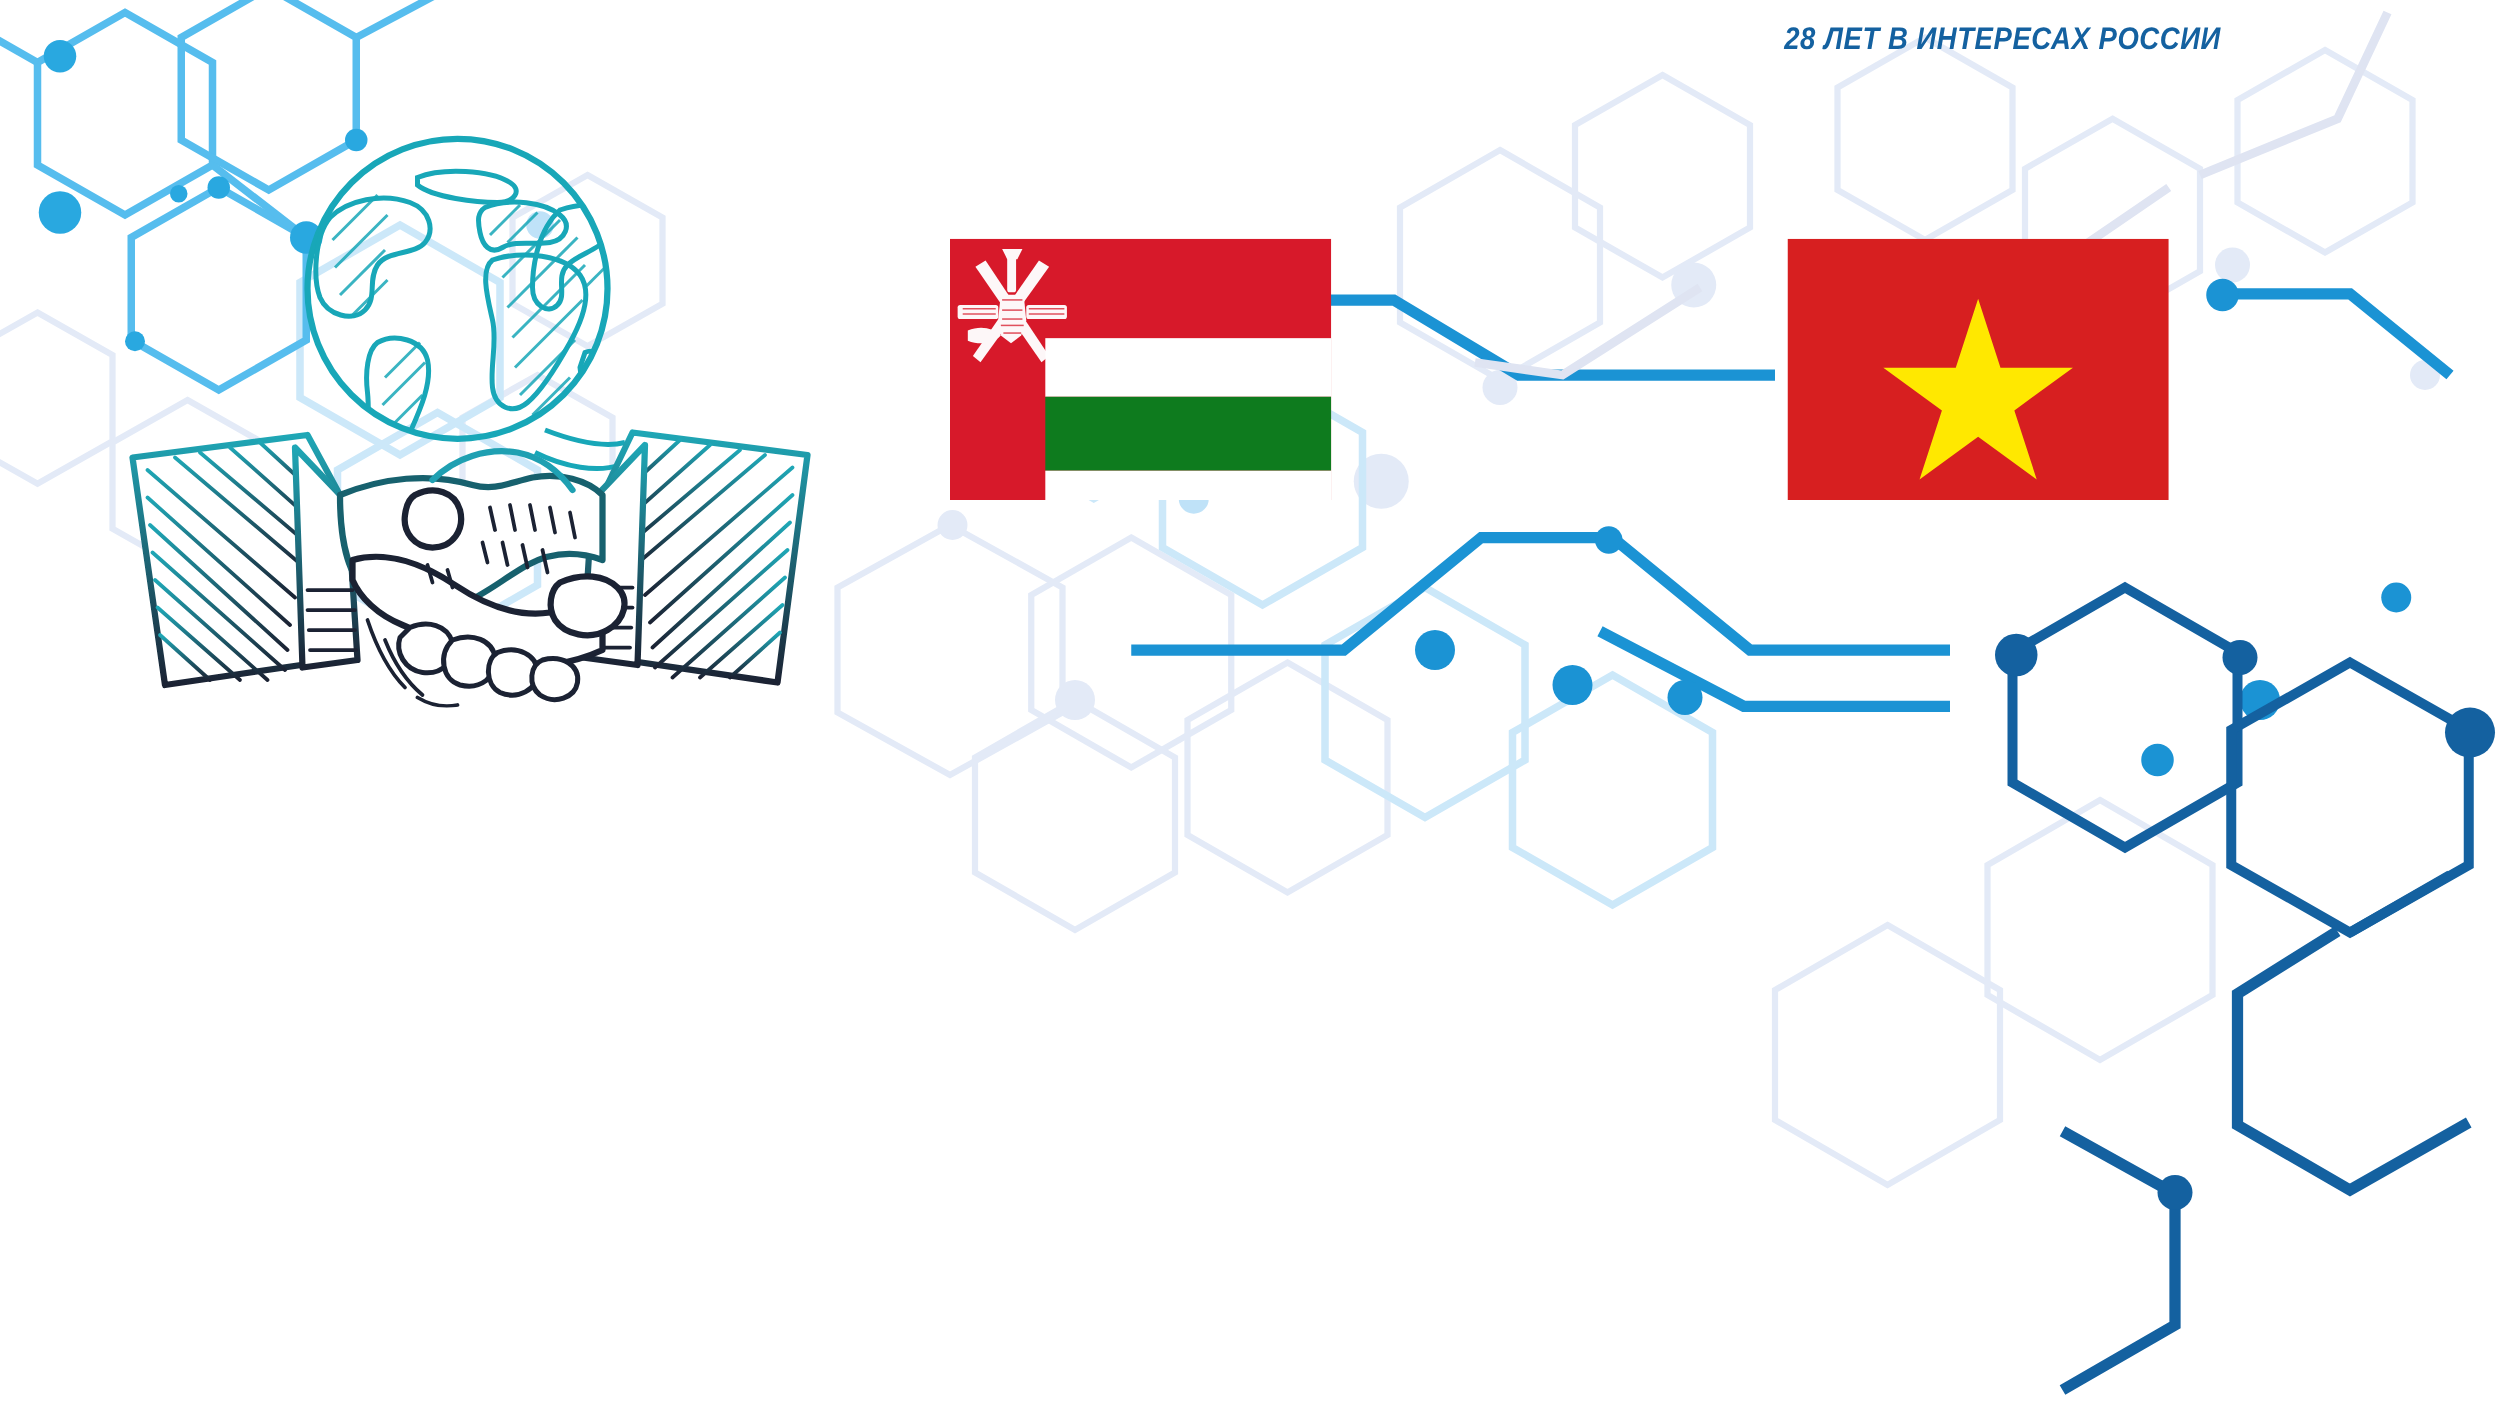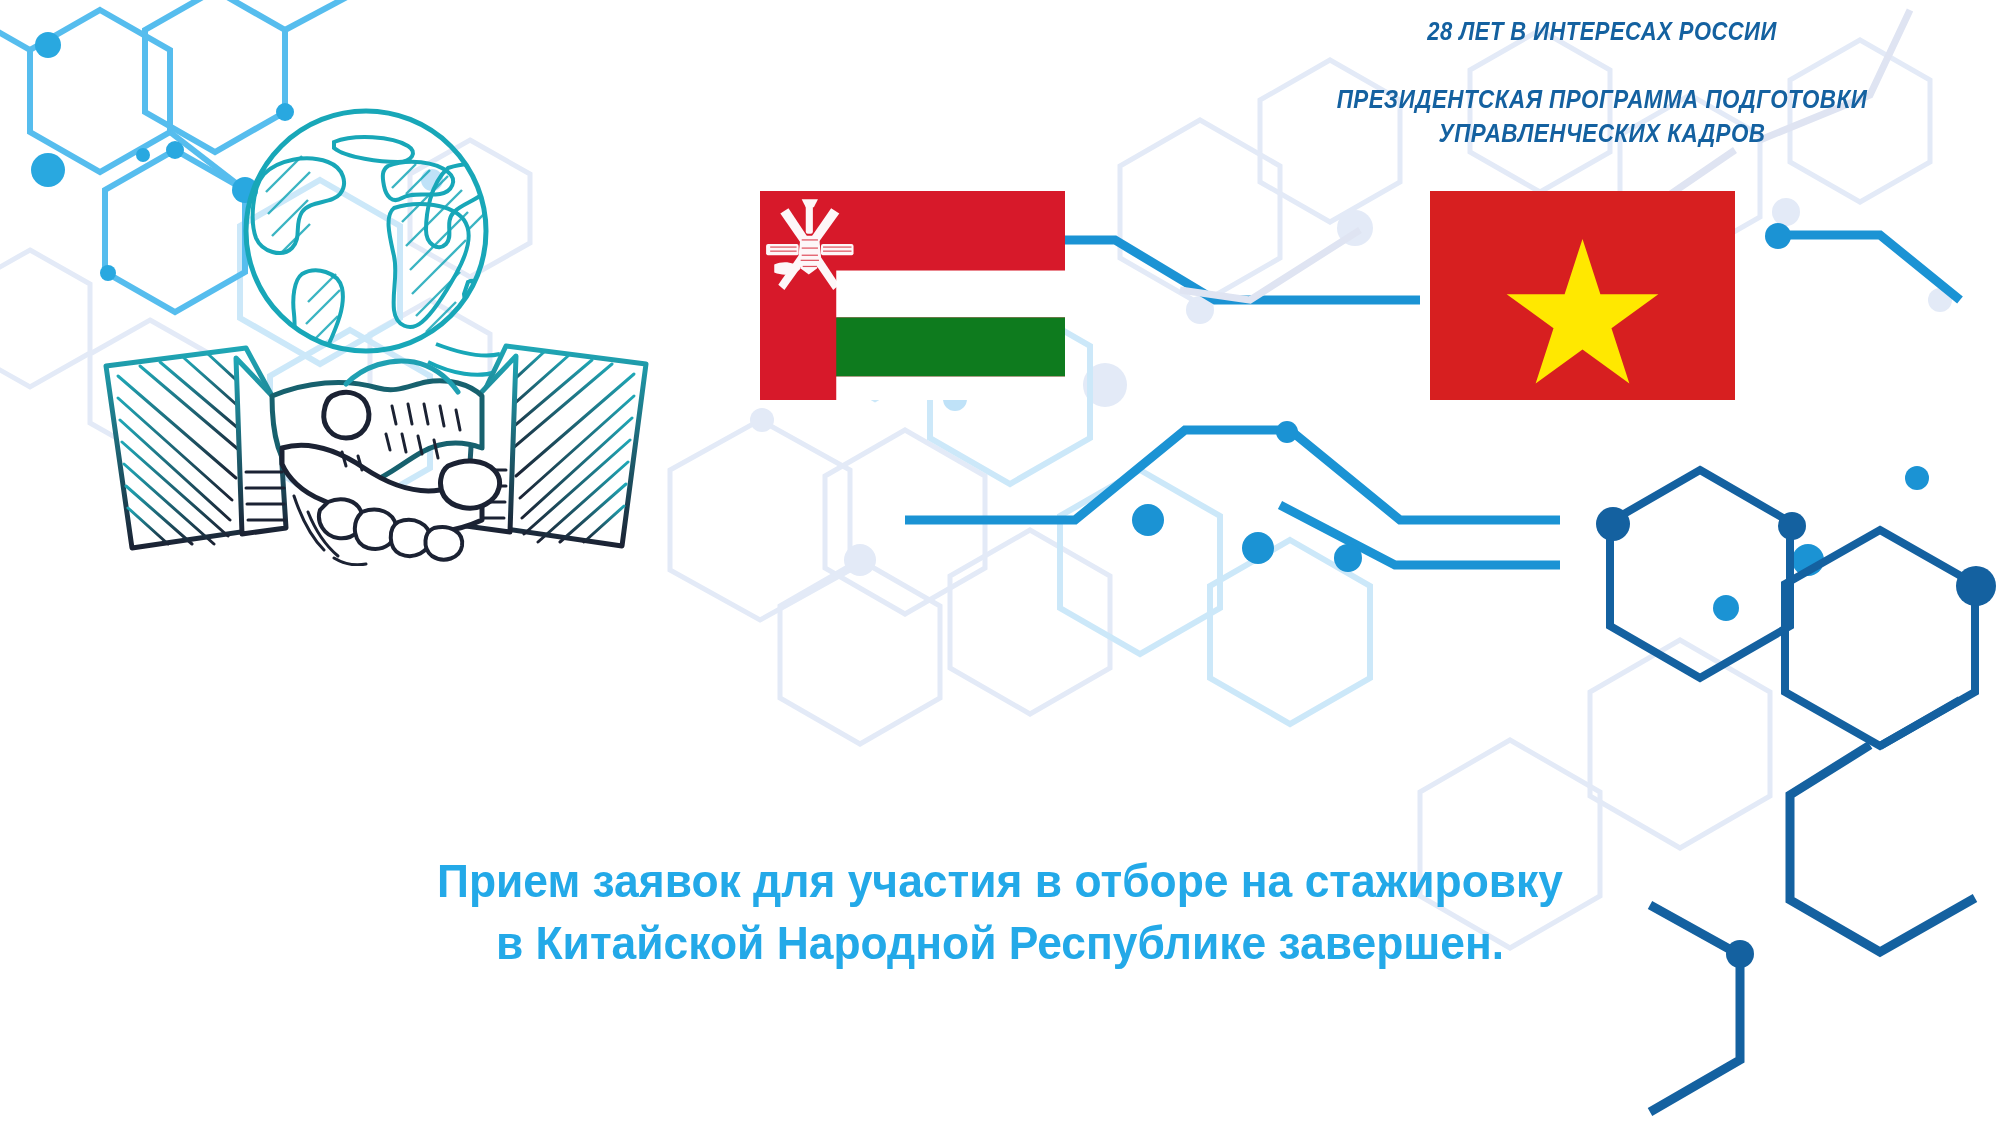--- a/index.html
+++ b/index.html
@@ -225,24 +225,20 @@
 
     <g stroke="#DFE4F2" fill="none" stroke-width="7">
       <path d="M1910,10 L1870,95 L1760,140"></path>
       <path d="M1735,150 L1640,215 L1560,200"></path>
       <path d="M1360,230 L1250,300 L1180,290"></path>
     </g>
   </svg>
 
   <div class="header-block">
     <div class="hdr-line hdr-tagline">28 ЛЕТ В ИНТЕРЕСАХ РОССИИ</div>
-    <div class="hdr-prog">
-      <div class="hdr-line">ПРЕЗИДЕНТСКАЯ ПРОГРАММА ПОДГОТОВКИ</div>
-      <div class="hdr-line">УПРАВЛЕНЧЕСКИХ КАДРОВ</div>
-    </div>
   </div>
 
   <svg class="illus" viewBox="0 0 560 470" aria-hidden="true">
     <defs>
       <clipPath id="globeClip">
           <circle cx="270" cy="135" r="120"></circle>
         </clipPath>
       <linearGradient id="sleeveGrad" x1="0" y1="0" x2="0" y2="1">
         <stop offset="0%" stop-color="#1FA7B6"></stop>
         <stop offset="100%" stop-color="#1B2233"></stop>
@@ -439,19 +435,15 @@
   <div class="flag-vietnam">
     <svg class="flag-svg" viewBox="0 0 300 205" preserveAspectRatio="none" aria-hidden="true">
       <rect x="0" y="0" width="300" height="205" fill="#D71F20"></rect>
       <g>
         <polygon fill="#FFE800" points="150,47 167.6,101.2 224.6,101.2 178.5,134.7 196.1,188.9 150,155.4 103.9,188.9 121.5,134.7 75.4,101.2 132.4,101.2"></polygon>
       </g>
     </svg>
   </div>
 
   <div class="copy">
-    <div class="para-second">
-      <div class="ln">Прием заявок для участия в отборе на стажировку</div>
-      <div class="ln">в Китайской Народной Республике завершен.</div>
-    </div>
   </div>
 
 </div>
 
 </body></html>

